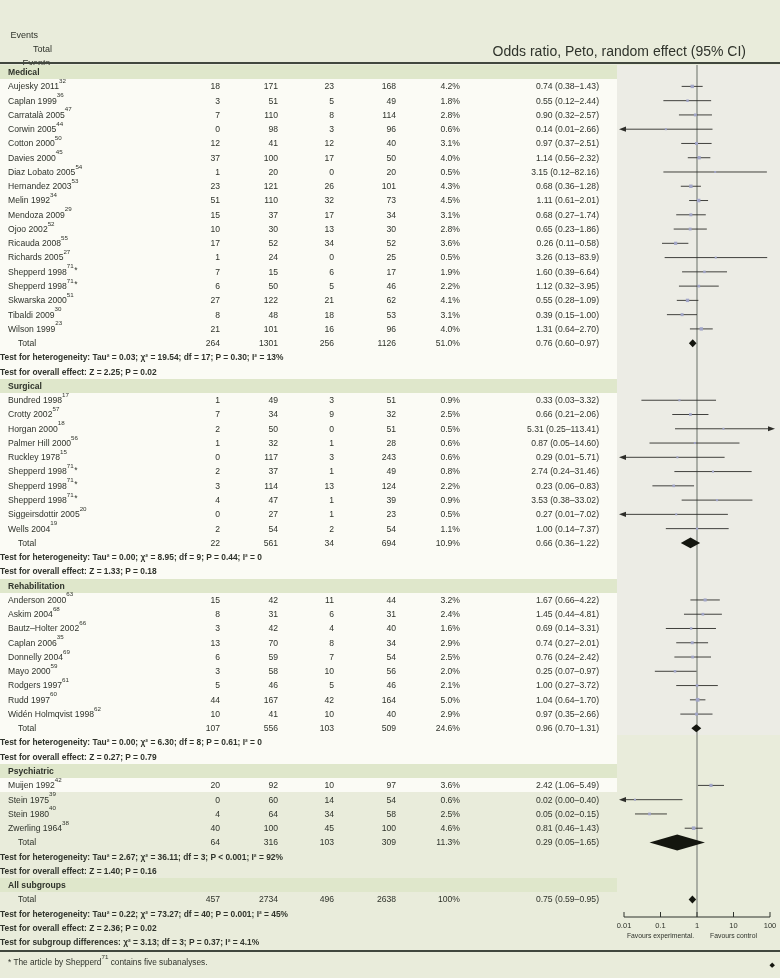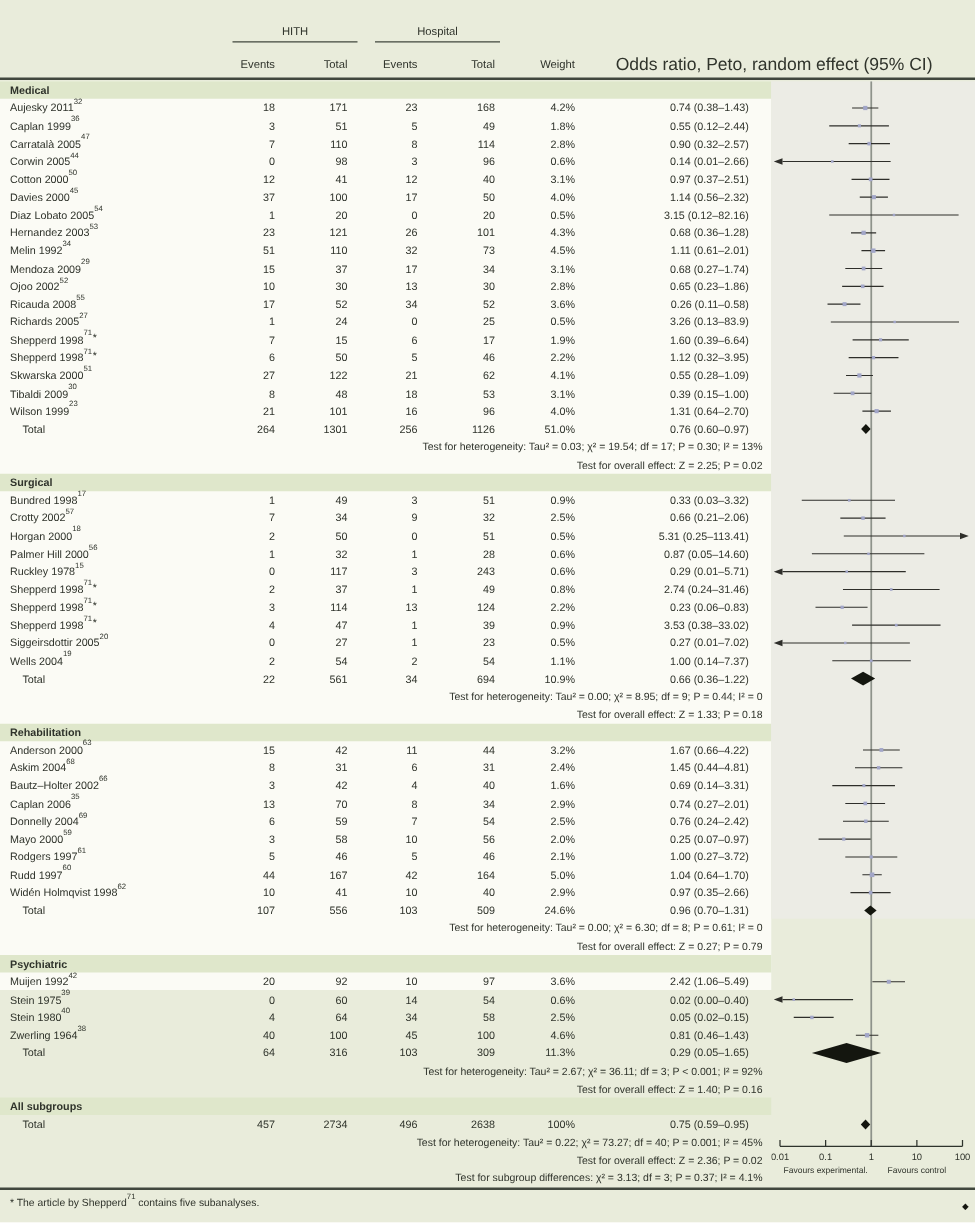--- a/index.html
+++ b/index.html
@@ -4,54 +4,48 @@
 <style>
   html,body{margin:0;padding:0;background:#fff;}
   .fig{position:relative;width:780px;height:978px;background:#e9ecdb;
        font-family:"Liberation Sans",sans-serif;color:#2f332b;overflow:hidden;}
   
   .head{position:absolute;left:0;top:0;width:780px;height:62px;}
   .grp-row{position:absolute;top:20px;left:0;display:flex;font-size:9px;}
   .grp-sp1{width:186px;}
   .grp{width:100px;text-align:center;border-bottom:1px solid #41473e;padding-bottom:3px;}
   .grp-sp2{width:14px;}
-  .colhead{position:absolute;bottom:4px;left:0;}
+  .colhead{position:absolute;bottom:20px;left:0;flex-direction:column;}
   .or-head{position:absolute;right:34px;bottom:3px;font-size:14px;}
   .rule-top{position:absolute;left:0;top:62px;width:780px;height:2px;background:#41473e;}
   .rule-bottom{position:absolute;left:0;top:950px;width:780px;height:2px;background:#41473e;}
   
   .tbody{position:absolute;left:0;top:65px;width:617px;height:727px;background:#fbfbf5;}
   .plot{position:absolute;left:617px;top:65px;width:163px;height:670px;background:#ececе5;background:#ecece5;}
   .row{display:flex;height:14.27px;line-height:14.27px;font-size:8.6px;white-space:nowrap;}
   .row.band{background:#dfe7cb;font-weight:bold;}
   .c{box-sizing:border-box;text-align:right;padding-right:6px;}
   .c.label{width:182px;text-align:left;padding-left:8px;padding-right:0;}
   .c.e1{width:44px}.c.t1{width:58px}.c.e2{width:56px}.c.t2{width:62px}
   .c.w{width:64px}.c.or{width:139px;}
   .row.total .c.label{padding-left:18px;}
-  .row.test .test-text{width:610px;text-align:right;padding-left:16px;padding-right:0;font-size:8.4px;}
+  .row.test .test-text{width:610px;text-align:left;padding-left:0;padding-right:0;font-size:8.4px;font-weight:bold;}
   sup{font-size:6.2px;line-height:0;position:relative;top:-2.5px;}
   .star{font-size:8.4px;line-height:0;position:relative;top:-1.5px;margin-left:0.5px;}
   
   .footnote{position:absolute;left:8px;top:957px;font-size:8.3px;}
   .endmark{position:absolute;right:5px;top:961px;font-size:7px;color:#14160f;}
   svg{position:absolute;left:0;top:0;}
 </style>
 </head>
 <body>
 
 <div class="fig">
 
   <div class="head">
-    <div class="grp-row">
-      <div class="grp-sp1"></div>
-      <div class="grp">HITH</div>
-      <div class="grp-sp2"></div>
-      <div class="grp">Hospital</div>
-    </div>
     <div class="row colhead" style="font-size:9px;">
       <div class="c label"></div>
       <div class="c e1">Events</div>
       <div class="c t1">Total</div>
       <div class="c e2">Events</div>
       <div class="c t2">Total</div>
       <div class="c w">Weight</div>
     </div>
     <div class="or-head">Odds ratio, Peto, random effect (95% CI)</div>
   </div>

